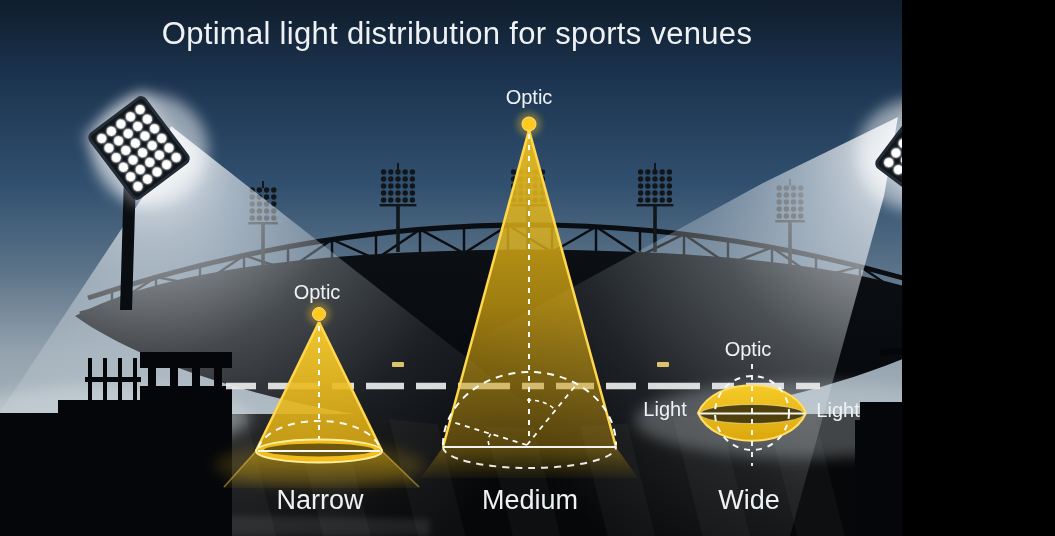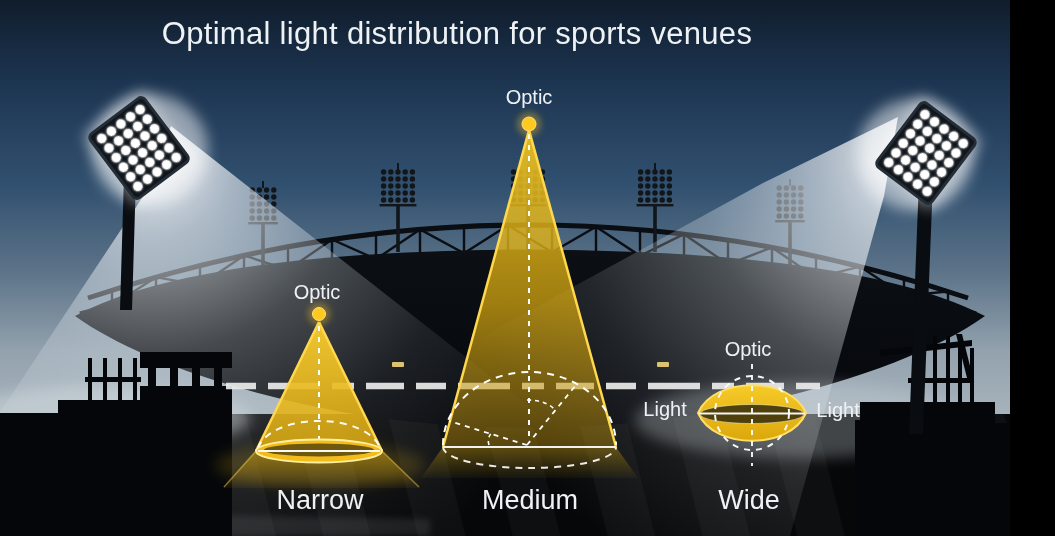--- a/index.html
+++ b/index.html
@@ -1,16 +1,16 @@
 <!DOCTYPE html>
 <html><head>
 <meta charset="utf-8">
 <style>
   html,body{margin:0;padding:0;background:#000;}
-  .stage{position:relative;width:1010px;height:536px;overflow:hidden;background:#0a0f16;}
+  .stage{position:relative;width:902px;height:536px;overflow:hidden;background:#0a0f16;}
   svg{display:block;}
   text{font-family:"Liberation Sans", sans-serif;fill:#EFF2F4;}
   .title-text{font-size:31px;letter-spacing:.3px;}
   .optic-text{font-size:20px;}
   .name-text{font-size:27px;}
   .light-text{font-size:20px;}
 </style>
 </head>
 <body>
 

